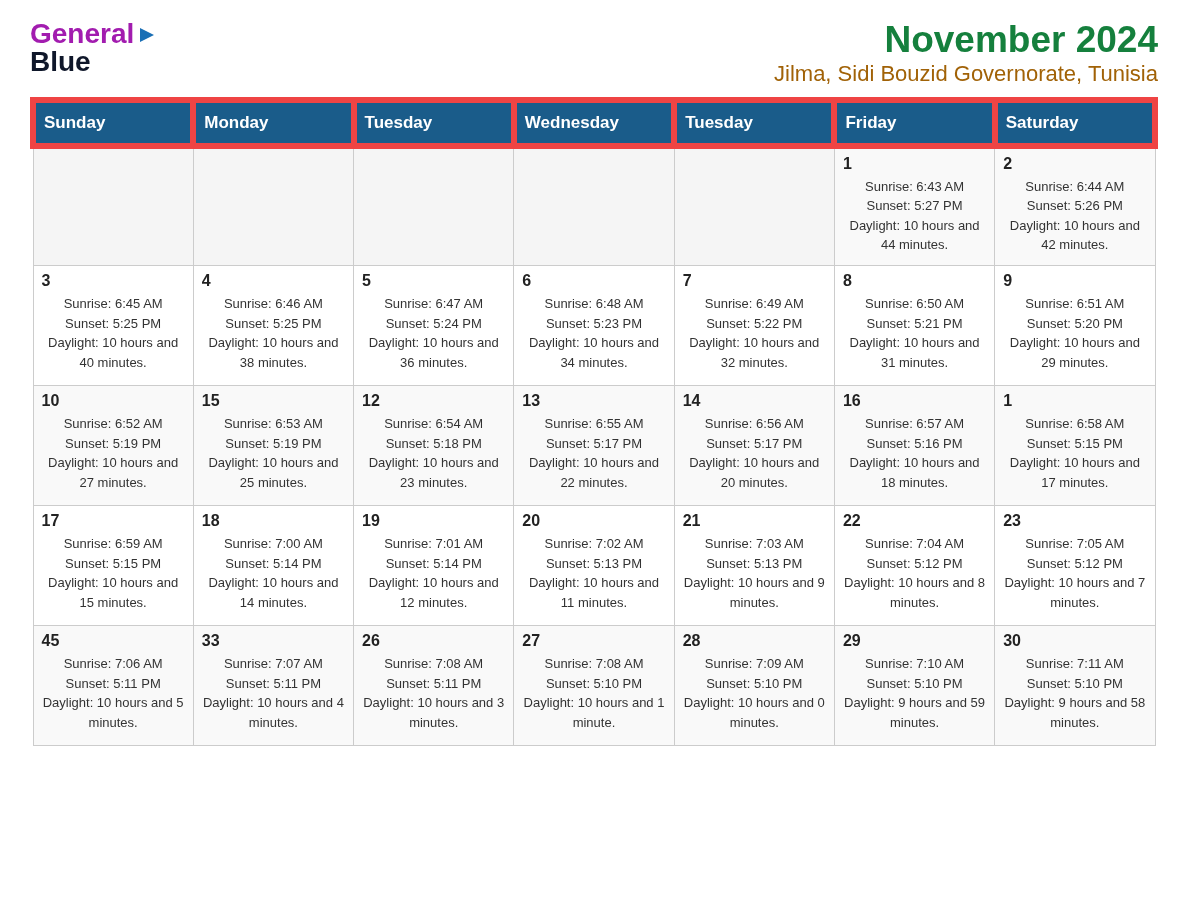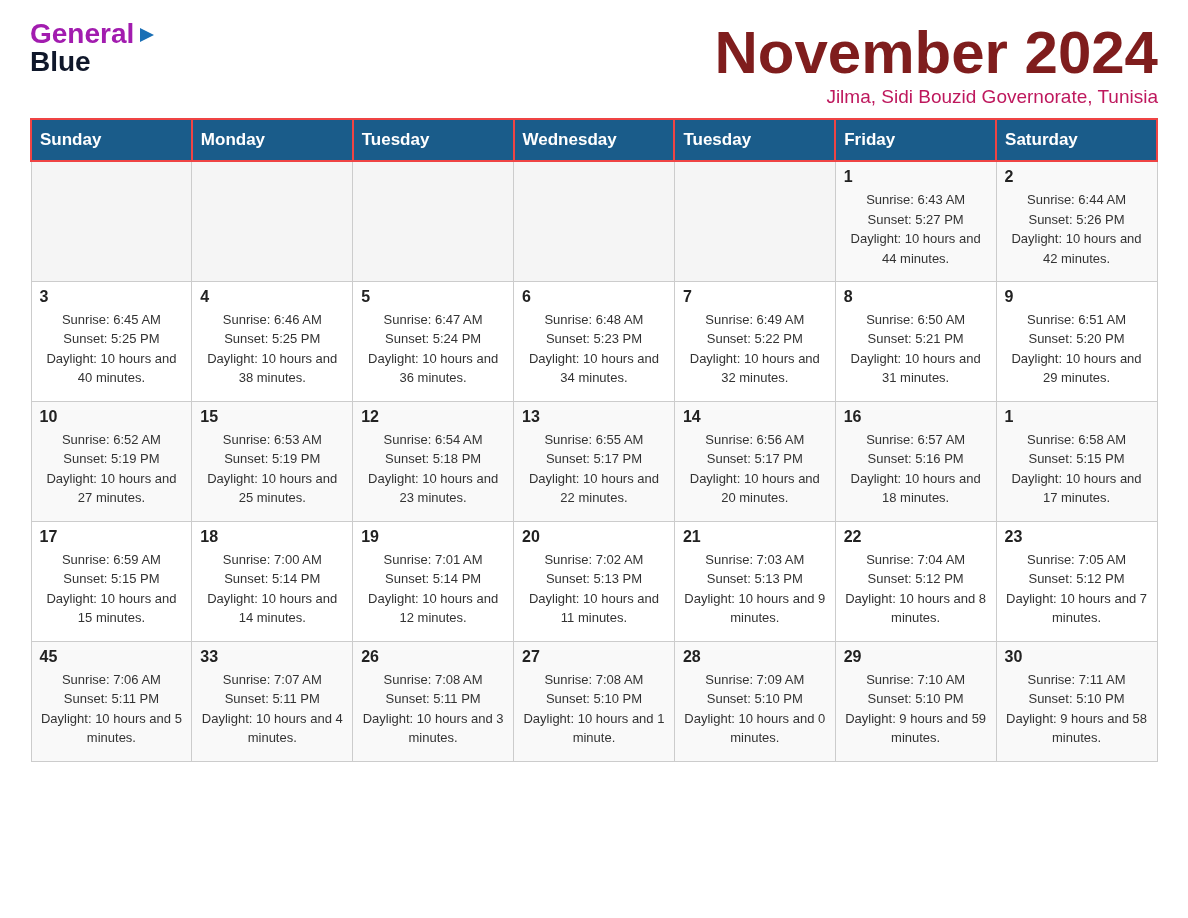--- a/index.html
+++ b/index.html
@@ -31,43 +31,43 @@
       font-size: 28px;
       font-weight: bold;
       color: #0f172a;
       line-height: 1;
       text-align: right;
     }
     .title-block {
       text-align: right;
     }
     .title-block h1 {
-      font-size: 60px;
-      font-weight: bold;
-      color: #7f1d1d;
+      font-size: 37px;
+      font-weight: bold;
+      color: #15803d;
       line-height: 1.1;
     }
     .title-block h2 {
-      font-size: 19px;
+      font-size: 22px;
       font-weight: normal;
-      color: #be185d;
+      color: #a16207;
     }
     table {
       width: 100%;
       border-collapse: collapse;
       margin-top: 10px;
     }
     thead tr th {
       background-color: #1a5c8a;
       color: #fff;
       font-size: 17px;
       font-weight: bold;
       padding: 10px 8px;
       text-align: left;
-      border: 2px solid #ef4444;
+      border: 6px solid #ef4444;
     }
     tbody tr td {
       border: 1px solid #ccc;
       vertical-align: top;
       padding: 6px 8px;
       width: 14.28%;
       min-height: 100px;
       font-size: 13.5px;
       color: #333;
       background: #fff;

